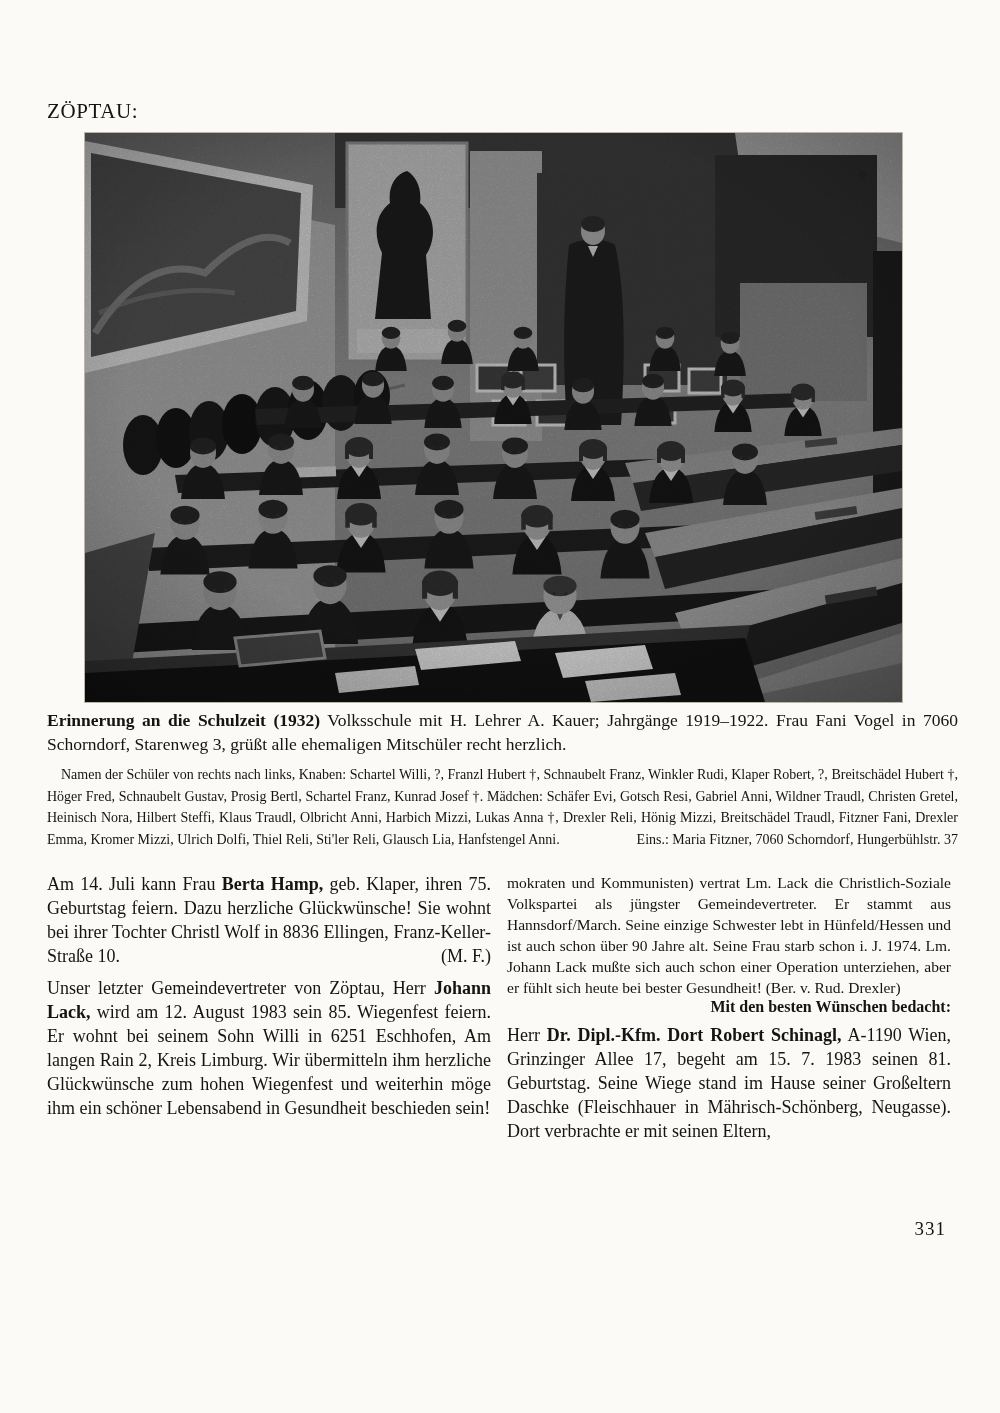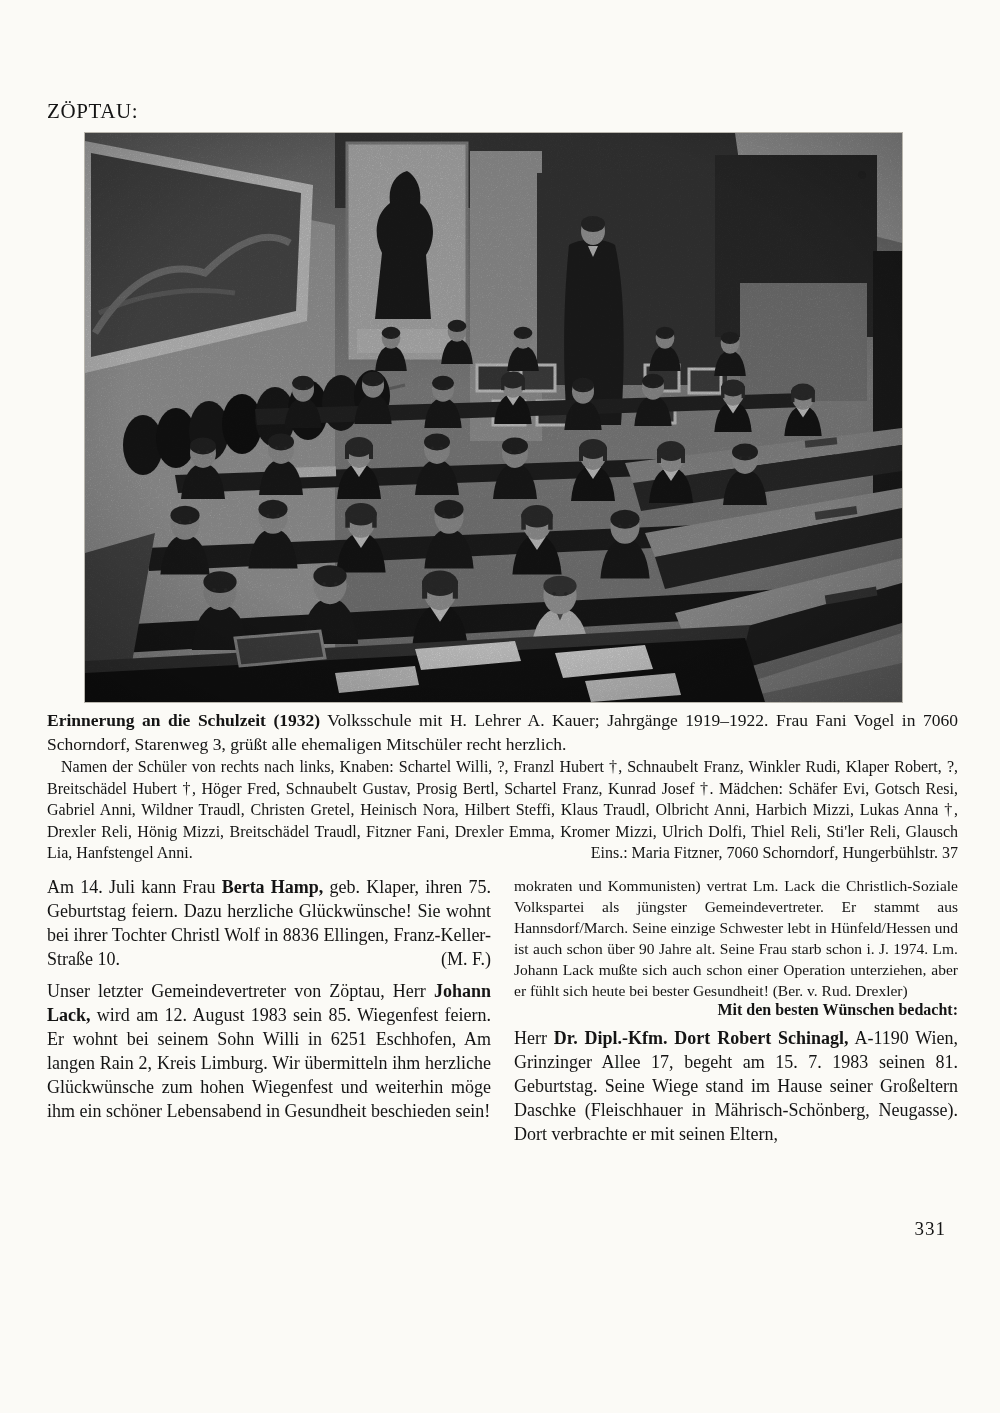--- a/index.html
+++ b/index.html
@@ -14,24 +14,24 @@
     font-size:21px;font-weight:400;letter-spacing:.6px;
   }
   .photo-frame{
     position:absolute;left:85px;top:133px;width:817px;height:569px;
     background:#8c8c8c;outline:1px solid #b9b6ae;
   }
   .photo-frame svg{display:block;width:817px;height:569px}
   .textflow{position:absolute;left:47px;top:709px;width:911px}
   p{margin:0}
   .caption{font-size:17.5px;line-height:23.5px;text-align:justify}
-  .names{margin-top:0;font-size:16px;line-height:21.5px;text-align:justify;text-indent:14px}
+  .names{margin-top:8px;font-size:14px;line-height:21.5px;text-align:justify;text-indent:14px}
   .b{font-weight:700}
   .tail{float:right}
-  .cols{display:flex;gap:23px;margin-top:11px}
+  .cols{display:flex;gap:16px;margin-top:22px}
   .col{width:444px}
   .main-p{font-size:18px;line-height:24px;text-align:justify}
   .small-p{font-size:15.5px;line-height:21px;text-align:justify}
   .mt8{margin-top:8px}
   .mt4{margin-top:4px}
   .fraktur-heading{
     margin:16px 0 10px;text-align:center;
     font-size:36px;font-weight:700;letter-spacing:2px;
     text-shadow:1px 0 0 currentColor;
   }

